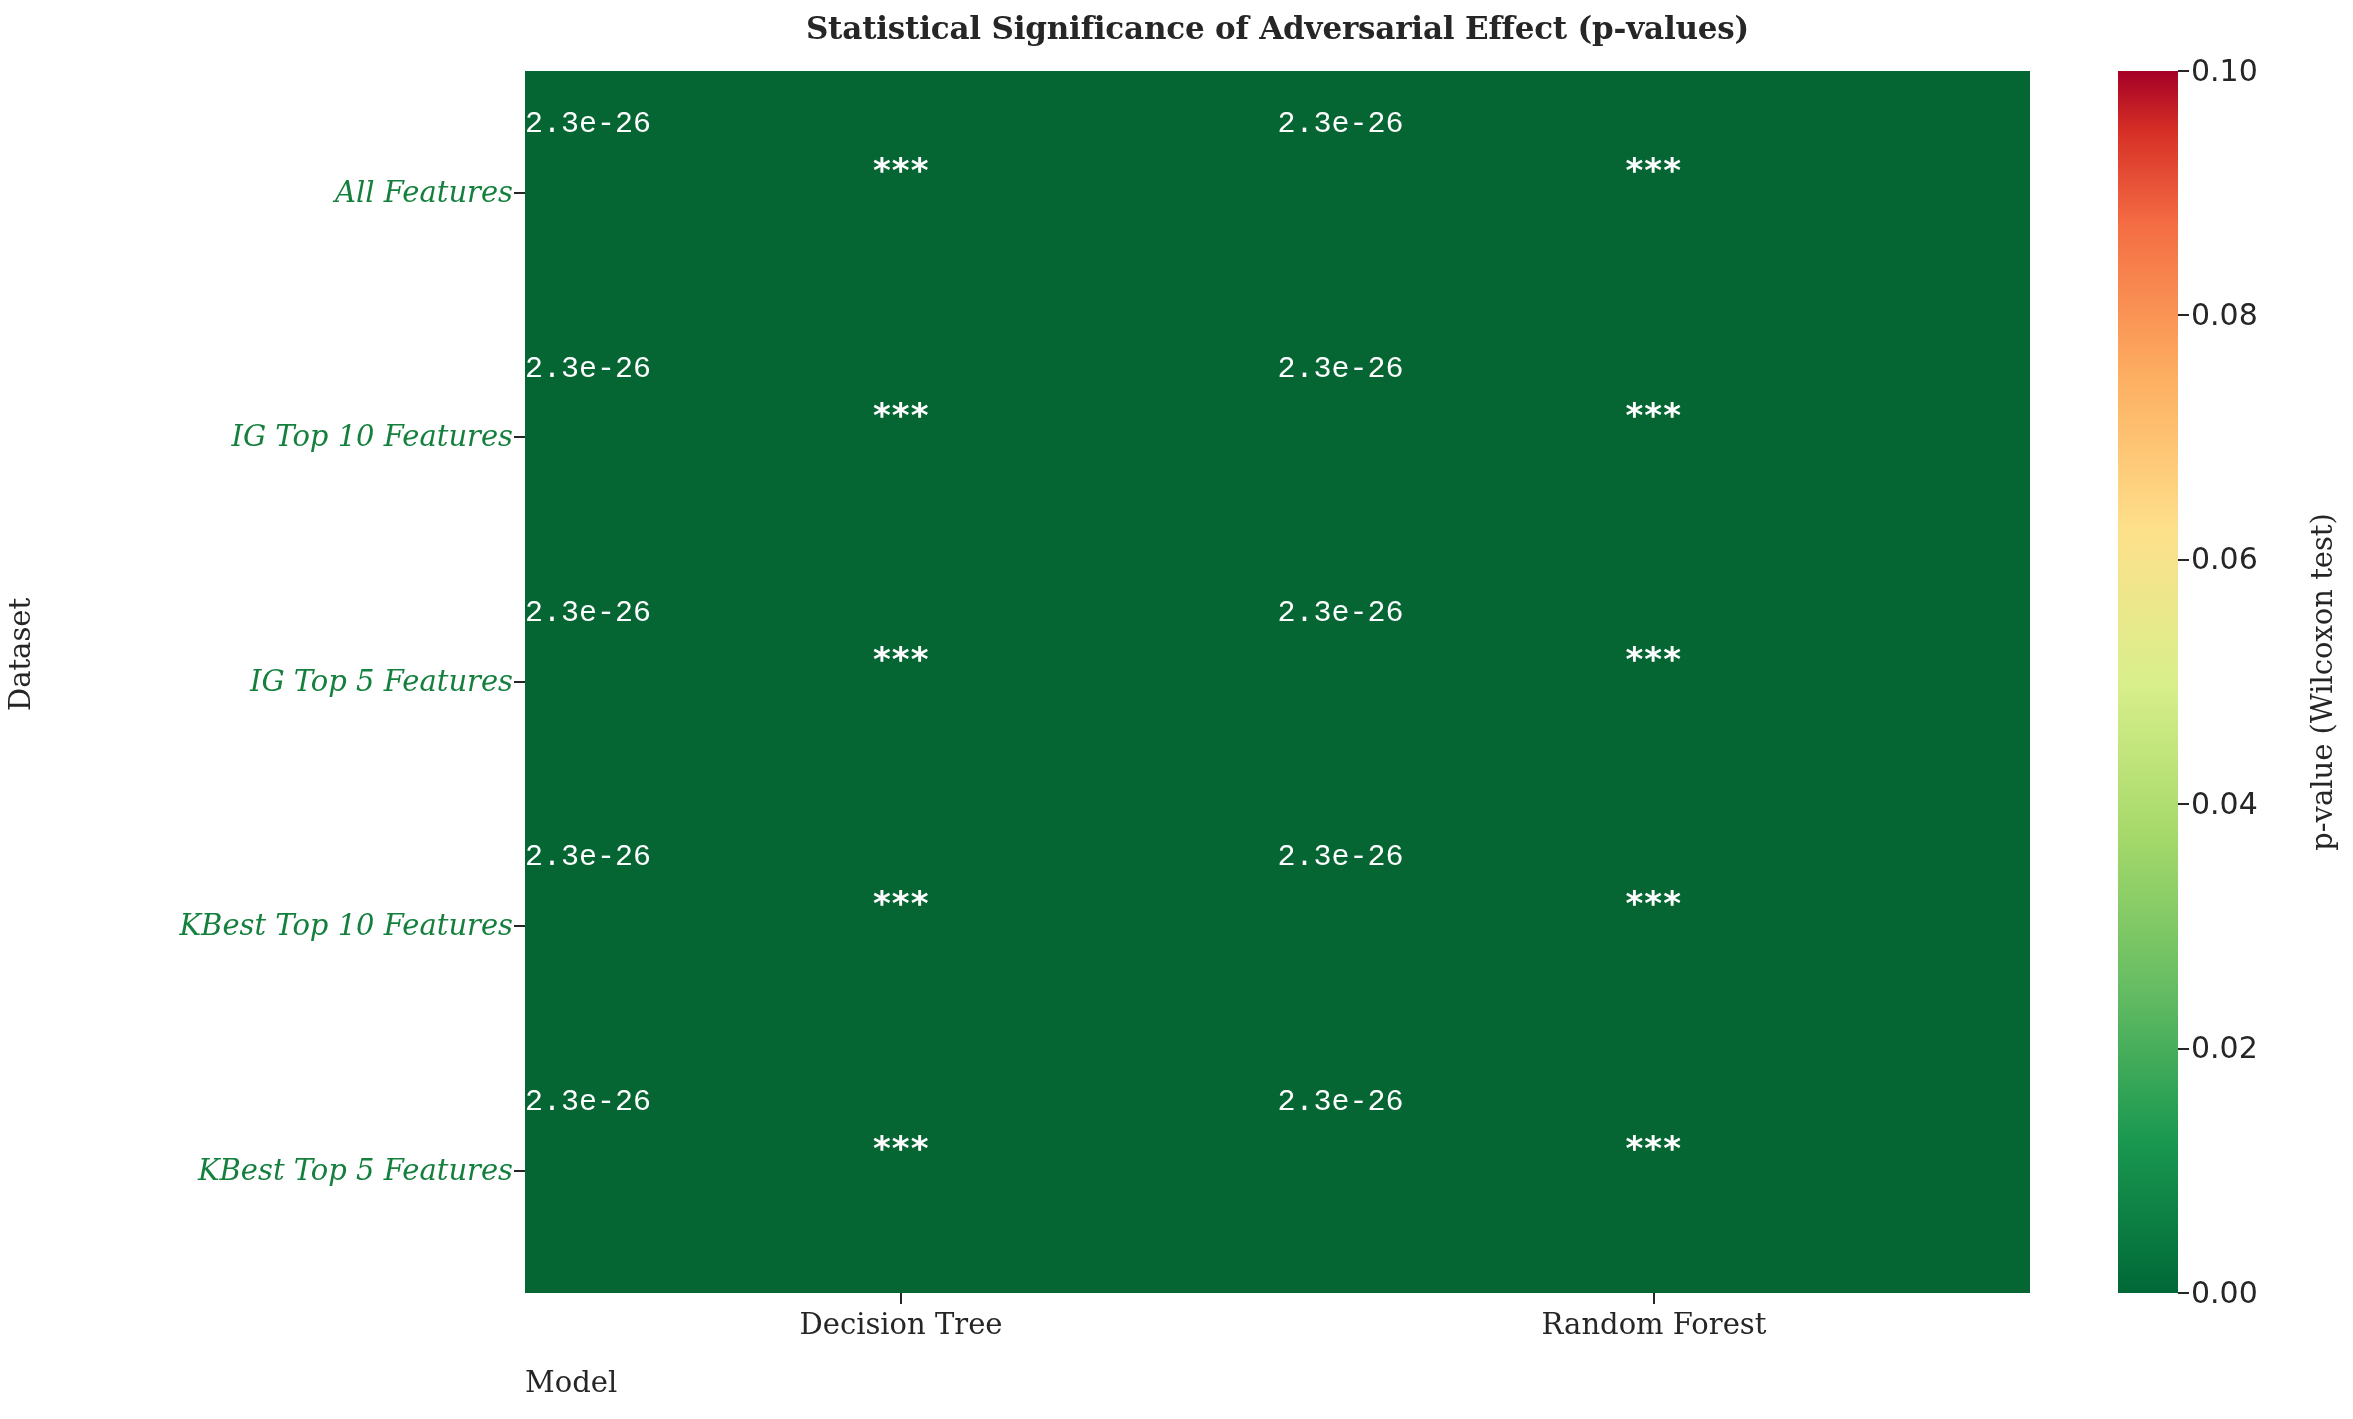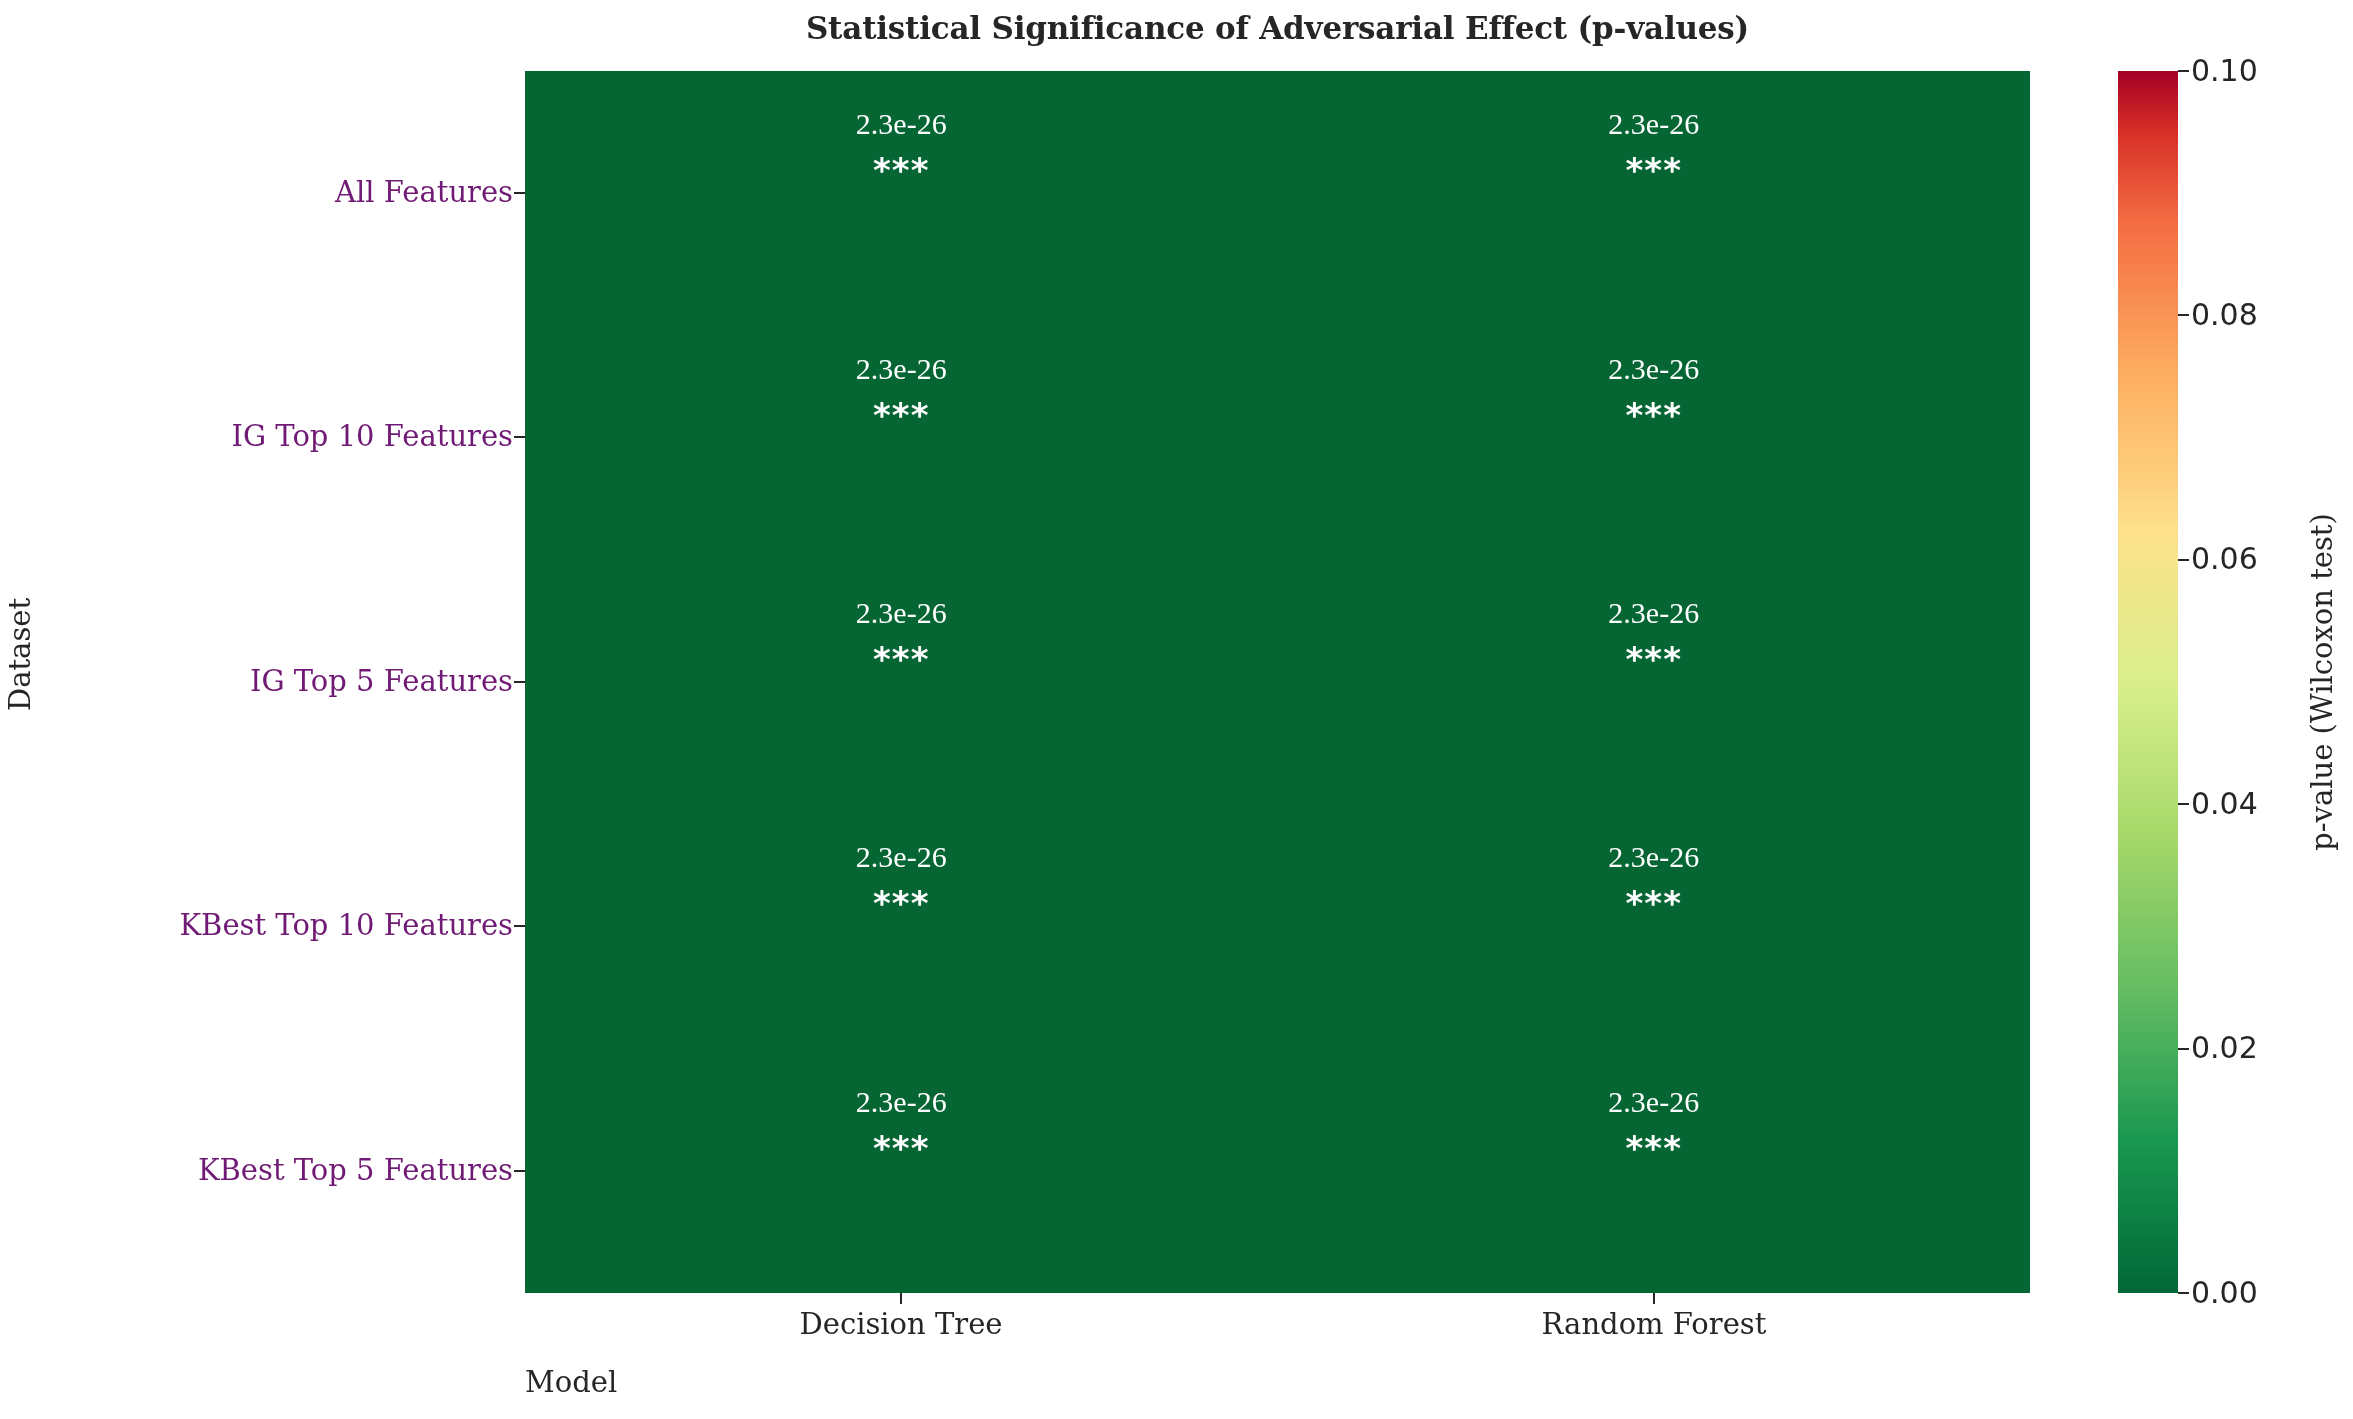--- a/index.html
+++ b/index.html
@@ -57,22 +57,21 @@
   .cell-stack {
     position: relative;
     width: 100%;
     height: 100%;
   }
   .cell-pval {
     position: absolute;
     left: 0; right: 0;
     top: 50%;
     transform: translateY(-84px);
-    text-align: center;
-    font-family: Liberation Serif, serif;
+    font-family: Liberation Mono, monospace;
     font-size: 30px;
     color: #ffffff;
     line-height: 1;
     white-space: nowrap;
   }
   .cell-stars {
     position: absolute;
     left: 0; right: 0;
     top: 50%;
     transform: translateY(-40px);
@@ -112,24 +111,25 @@
     left: 0px;
     width: 525px;
     height: 0px;
     display: flex;
     align-items: center;
     justify-content: flex-end;
   }
   .ytick-row .ytick-text {
     font-family: "DejaVu Serif", "Liberation Serif", serif;
     font-size: 29px;
-    color: #701a75;
+    color: #15803d;
     white-space: nowrap;
     margin-right: 12px;
     transform: translateY(-1px);
+    font-style: italic;
   }
   .ytick-row .ytick-mark {
     position: absolute;
     right: 0px;
     width: 11px;
     height: 2px;
     background: #262626;
   }
 
   

